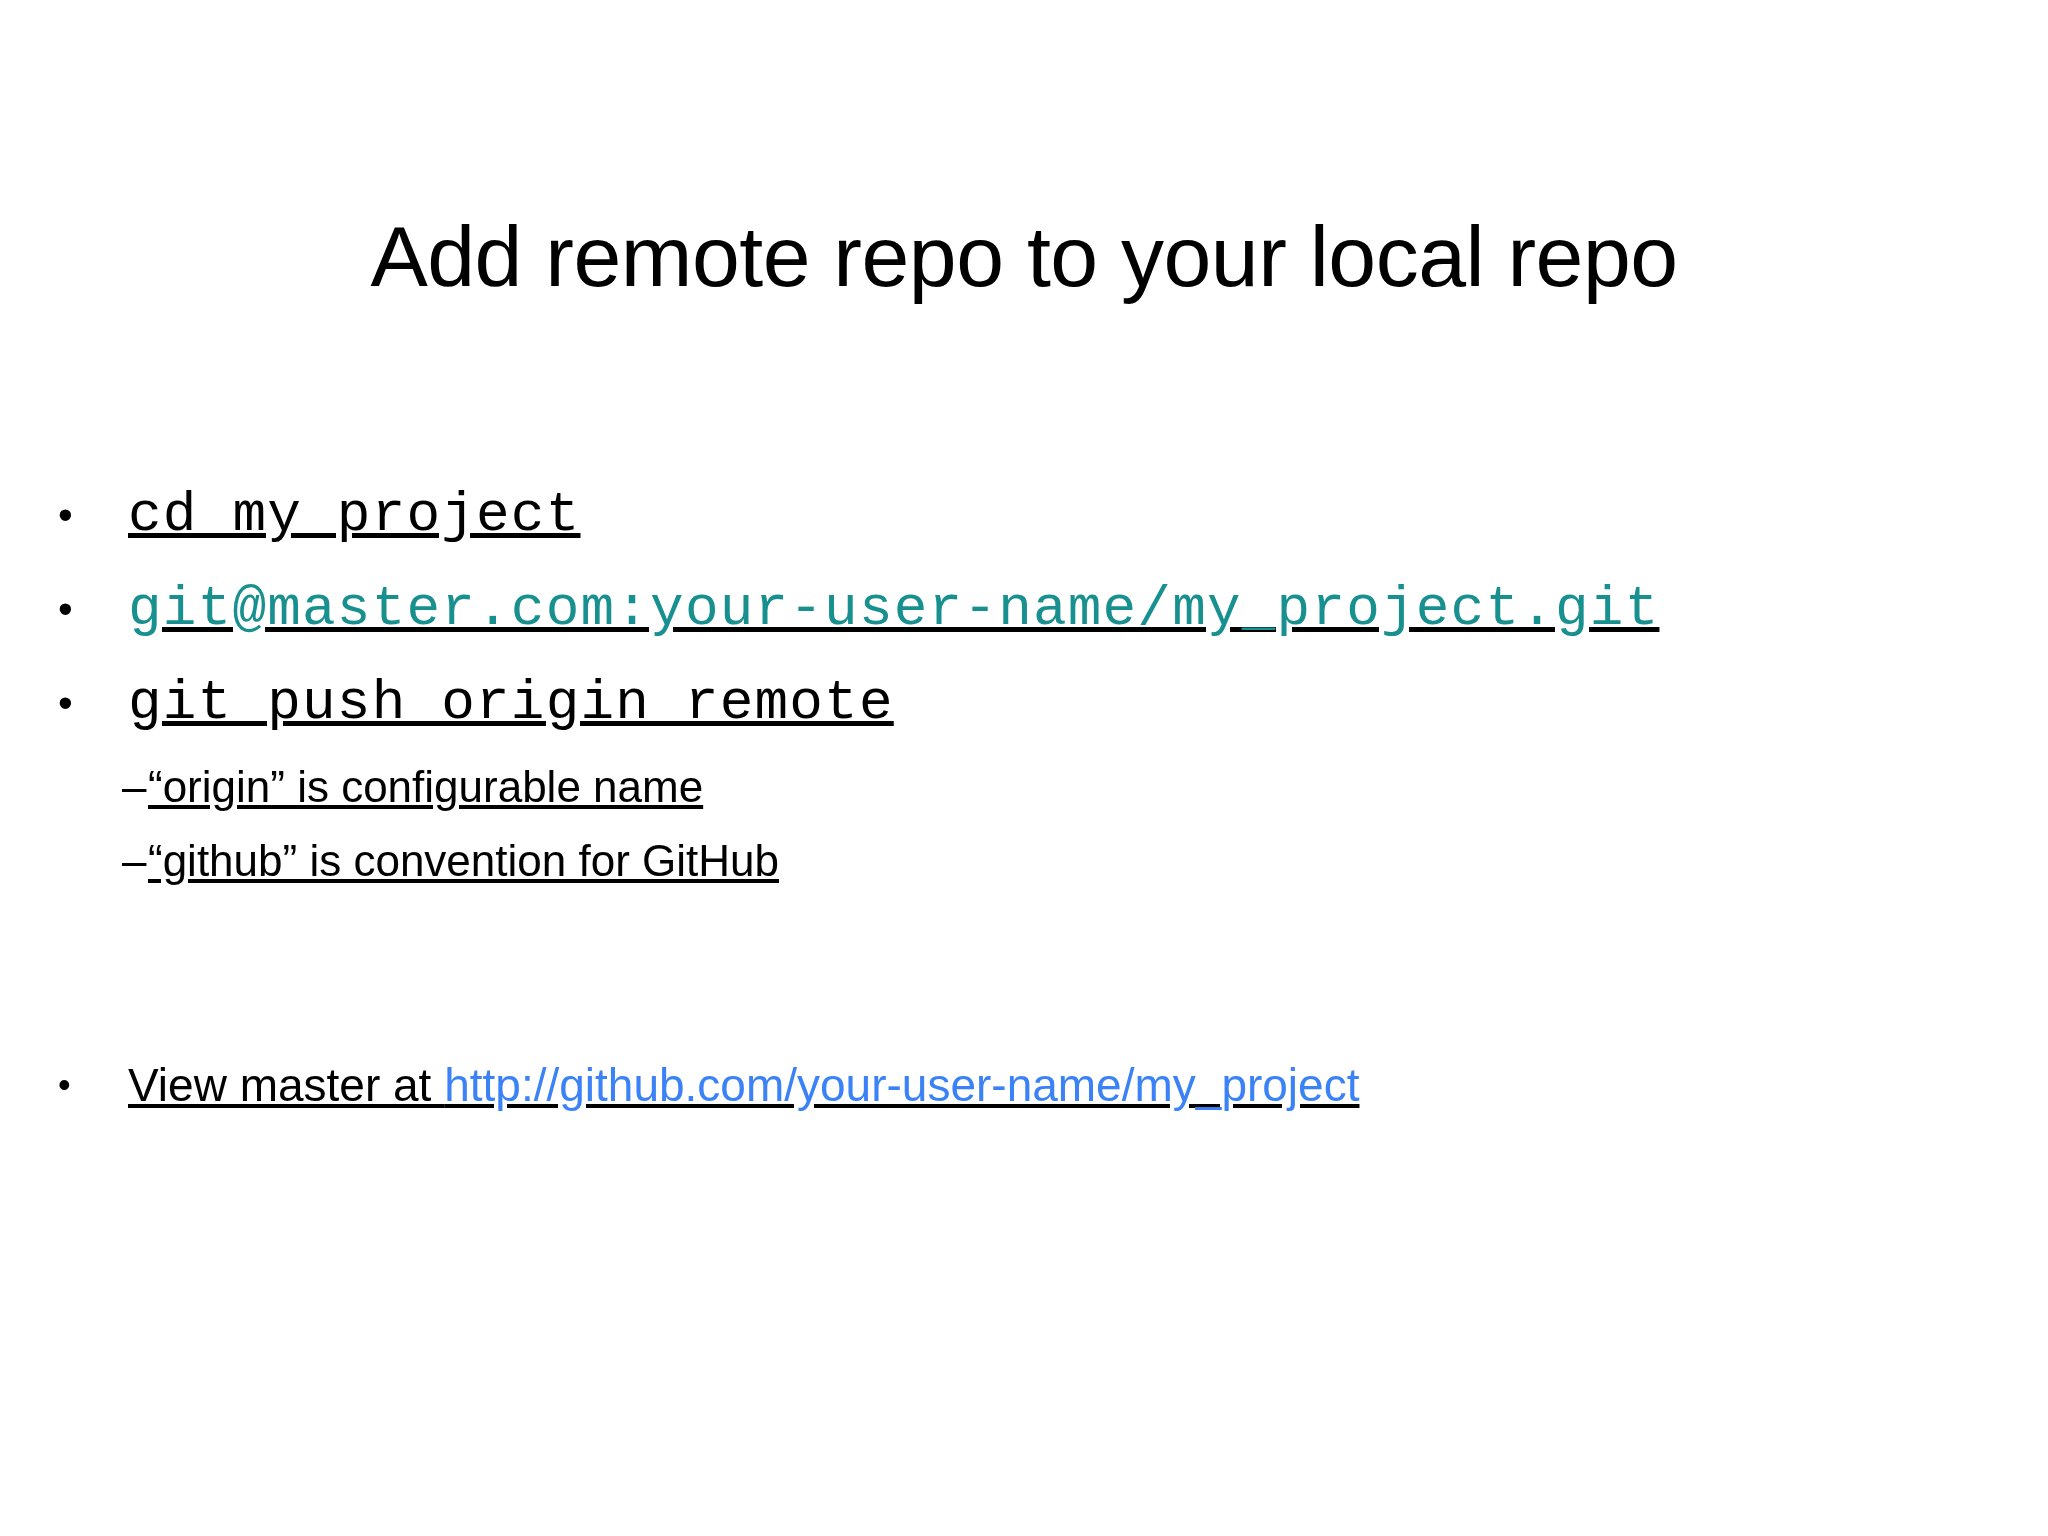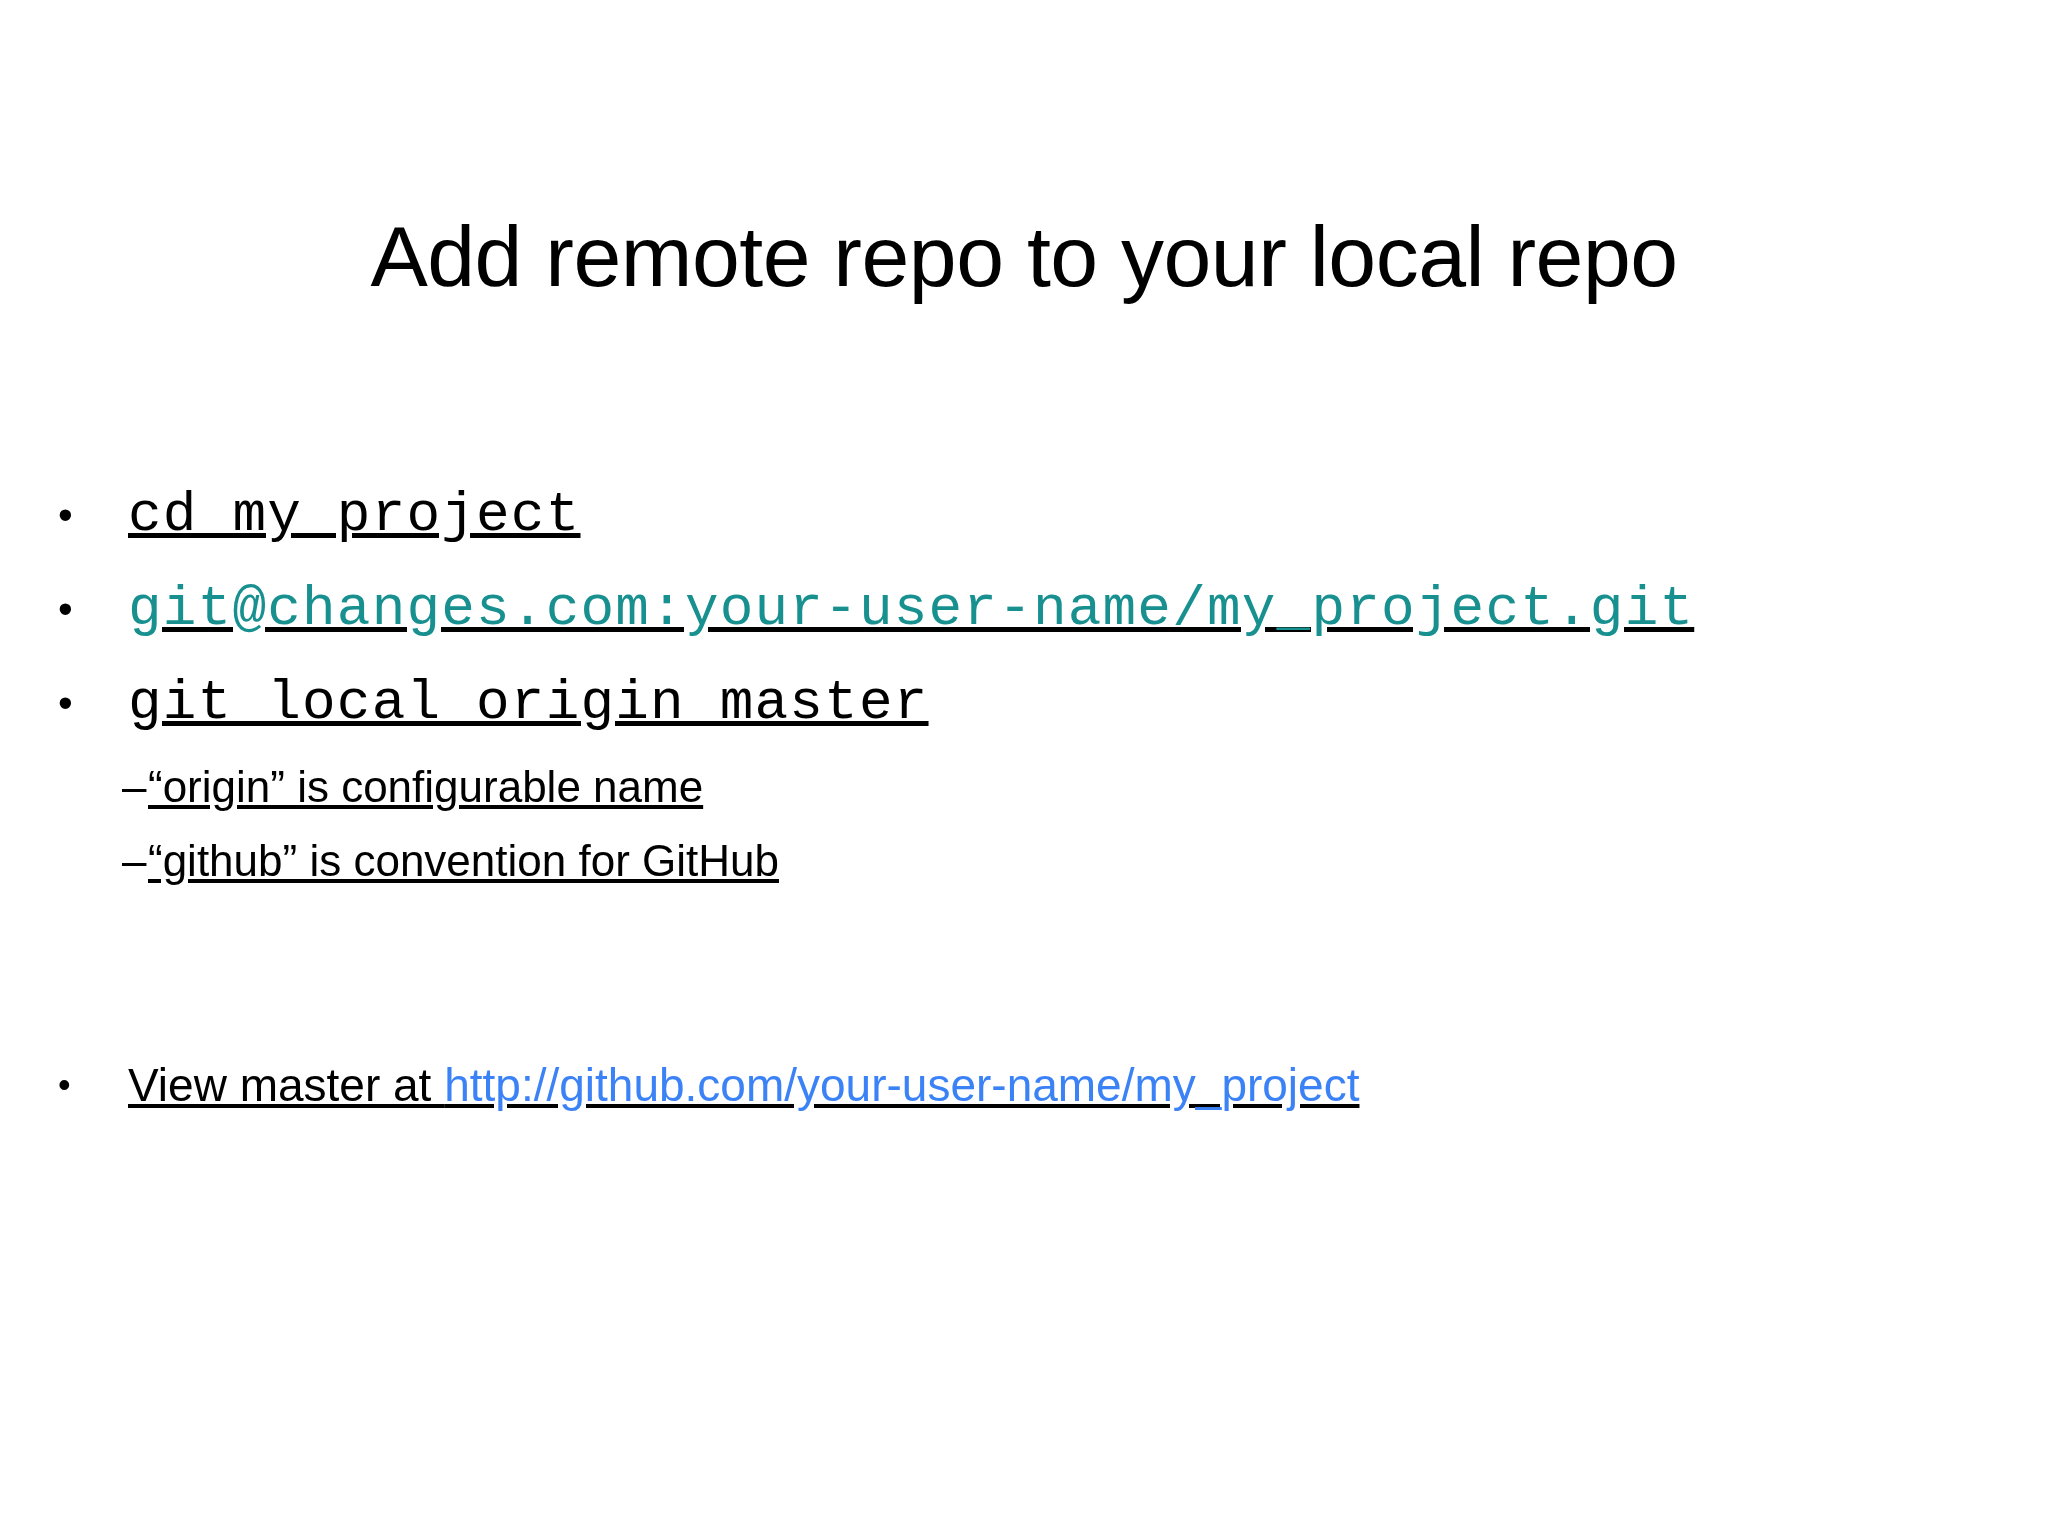--- a/index.html
+++ b/index.html
@@ -134,28 +134,28 @@
     <div class="bullet-row lvl1-code">
       <span class="bullet-marker">•</span>
       <span class="bullet-body">
         <span class="code-line">cd my_project</span>
       </span>
     </div>
 
     <div class="bullet-row lvl1-code">
       <span class="bullet-marker">•</span>
       <span class="bullet-body">
-        <div class="code-line teal">git@changes.com:your-user-name/my_project.git</div>
+        <div class="code-line teal">git@master.com:your-user-name/my_project.git</div>
       </span>
     </div>
 
     <div class="bullet-row lvl1-code">
       <span class="bullet-marker">•</span>
       <span class="bullet-body">
-        <span class="code-line">git local origin master</span>
+        <span class="code-line">git push origin remote</span>
       </span>
     </div>
 
     <div class="bullet-row lvl2">
       <span class="bullet-marker">–</span>
       <span class="bullet-body">“origin” is configurable name</span>
     </div>
 
     <div class="bullet-row lvl2">
       <span class="bullet-marker">–</span>

